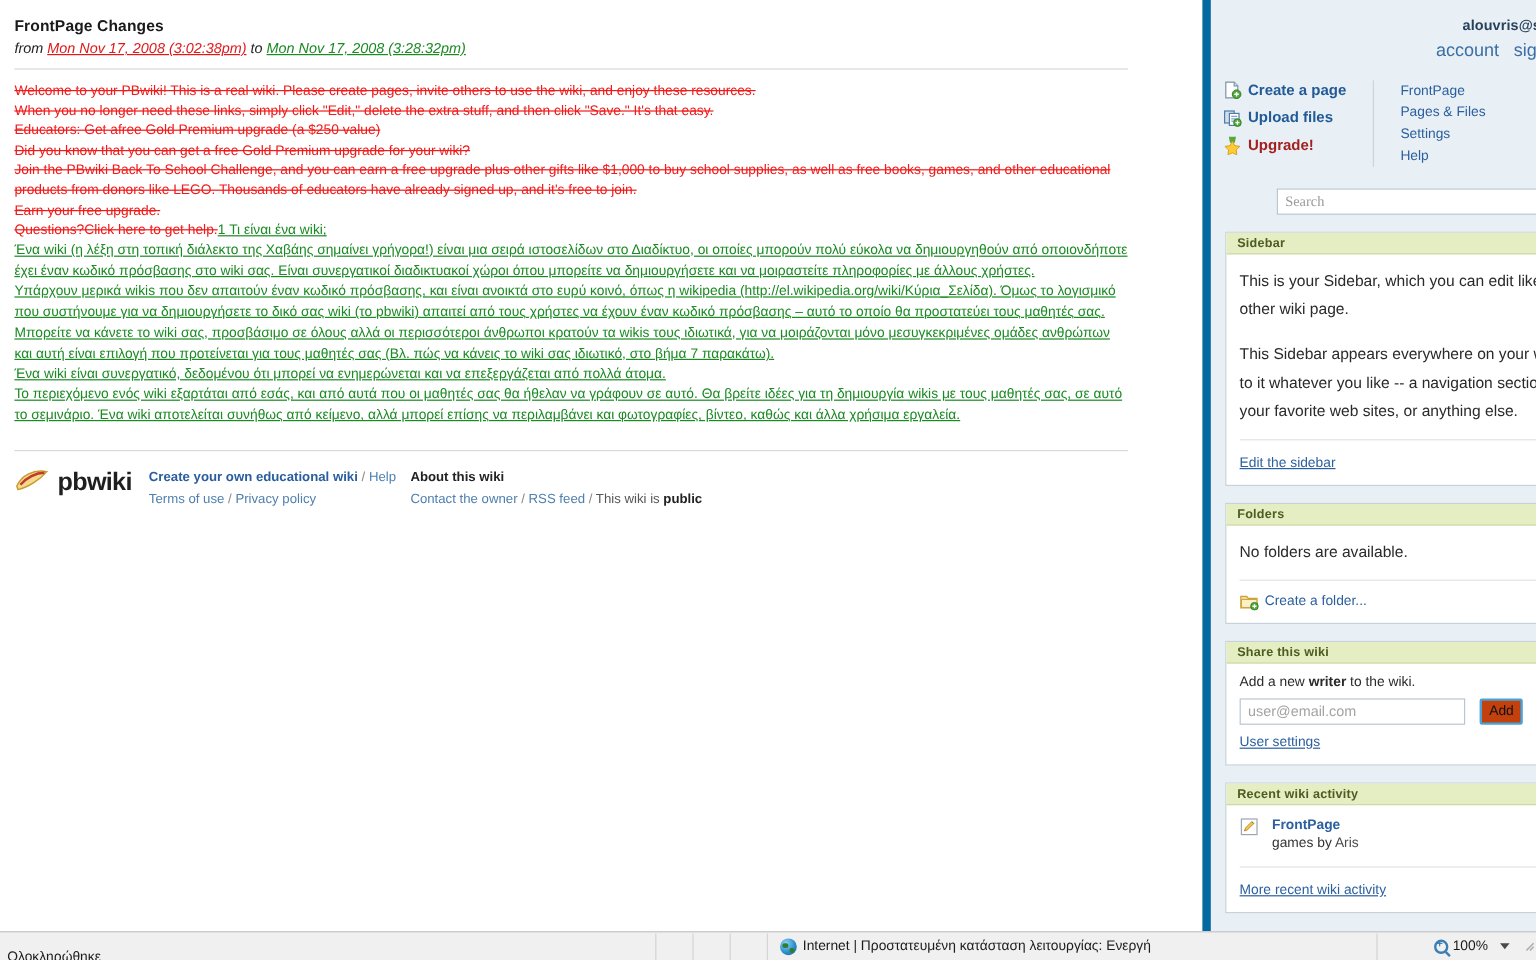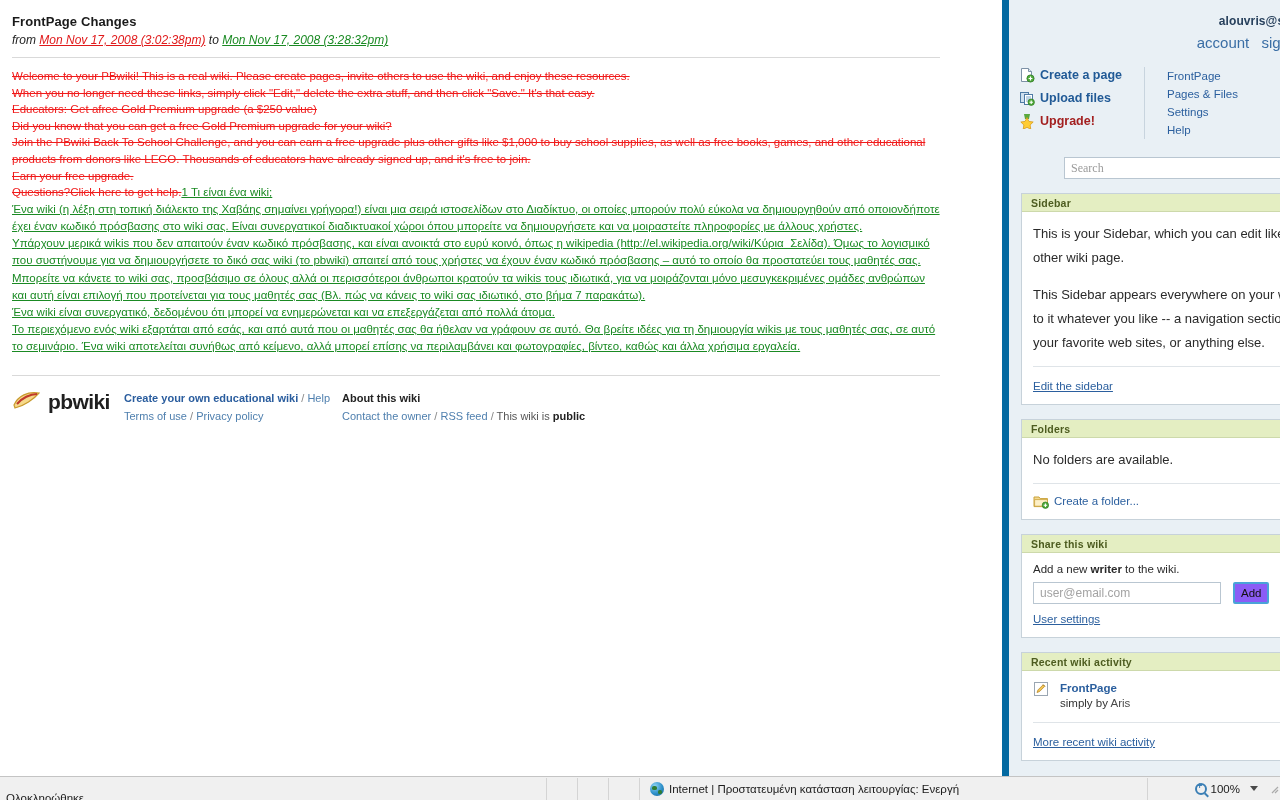--- a/index.html
+++ b/index.html
@@ -297,21 +297,21 @@
     padding: 2px 6px;
     font-family: "Liberation Sans", sans-serif;
     outline: none;
   }
   #share-email::placeholder { color: #a3a3a3; }
   #add-btn {
     height: 22px;
     min-width: 36px;
     box-sizing: border-box;
     border: 2px solid #4aa3d8;
-    background: #8b5cf6;
+    background: #c2410c;
     font-size: 11.5px;
     color: #111;
     font-family: "Liberation Sans", sans-serif;
     cursor: pointer;
     padding: 0 6px;
     border-radius: 2px;
   }
   .share-sub { margin-top: 5px; }
 
   .activity-row { display: flex; align-items: flex-start; }
@@ -628,21 +628,21 @@
           <span class="qn-ico">
             <svg width="16" height="16" viewBox="0 0 16 16">
               <rect x="1.5" y="1.5" width="13" height="13" fill="#ffffff" stroke="#9aa6b2" stroke-width="1"></rect>
               <path d="M4 11.5 l1 -2.6 5.2 -5.2 1.6 1.6 -5.2 5.2 Z" fill="#f3c653" stroke="#b9892a" stroke-width="0.8"></path>
               <path d="M10.2 3.7 l1.6 1.6" stroke="#8d6a1e" stroke-width="0.8"></path>
             </svg>
           </span>
           <div class="activity-texts">
             <div class="activity-name">FrontPage</div>
             <div class="activity-by">
-              <span>simply by</span>
+              <span>games by</span>
               <span class="who">Aris</span>
             </div>
           </div>
         </div>
         <hr class="panel-rule">
         <span class="panel-link">More recent wiki activity</span>
       </div>
     </div>
 
   </div>

